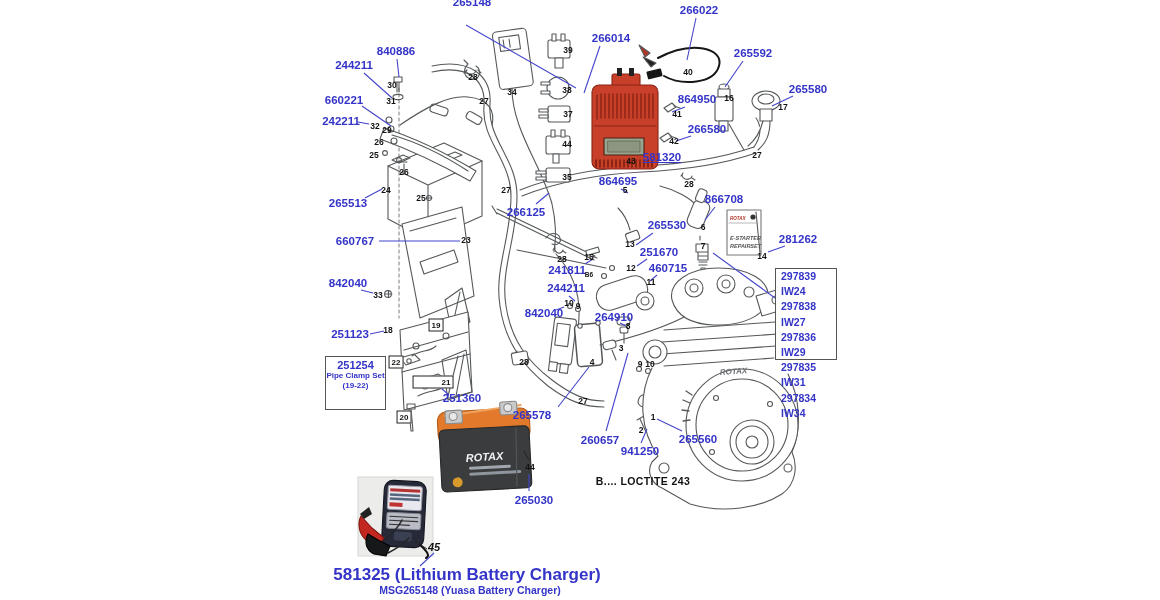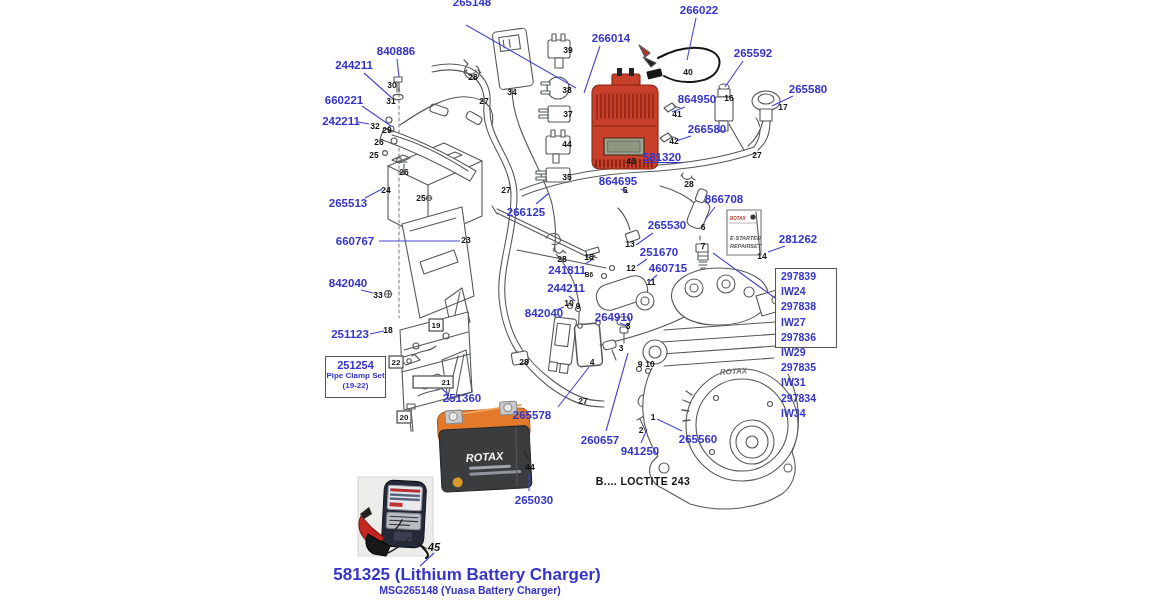--- a/index.html
+++ b/index.html
@@ -418,28 +418,28 @@
       <div class="callout" style="left: 583px; top: 401px;">27</div>
       <div class="callout" style="left: 530px; top: 467px;">44</div>
       <div class="callout big" style="left: 434px; top: 547px;">45</div>
       <div class="callout tiny" style="left: 589px; top: 274px;">B6</div>
       <div class="callout boxed" style="left: 436px; top: 325px;">19</div>
       <div class="callout boxed" style="left: 396px; top: 362px;">22</div>
       <div class="callout boxed" style="left: 433px; top: 382px; padding-left: 28px;">21</div>
       <div class="callout boxed" style="left: 404px; top: 417px;">20</div>
     </div>
 
-  <div id="iw-box" class="infobox" style="left: 775px; top: 268px; width: 62px; height: 80px;">
+  <div id="iw-box" class="infobox" style="left: 775px; top: 268px; width: 62px; height: 92px;">
       <div class="iw-item">297839 IW24</div>
       <div class="iw-item">297838 IW27</div>
       <div class="iw-item">297836 IW29</div>
       <div class="iw-item">297835 IW31</div>
       <div class="iw-item">297834 IW34</div>
     </div>
 
-  <div id="pipe-box" class="infobox" style="left: 325px; top: 356px; width: 61px; height: 42px;">
+  <div id="pipe-box" class="infobox" style="left: 325px; top: 356px; width: 61px; height: 54px;">
     <div class="l1">251254</div>
     <div class="l2">Pipe Clamp Set</div>
     <div class="l2">(19-22)</div>
   </div>
 
   <div id="loctite" style="left: 643px; top: 481px;">B.... LOCTITE 243</div>
 </div>
 
 </body></html>

